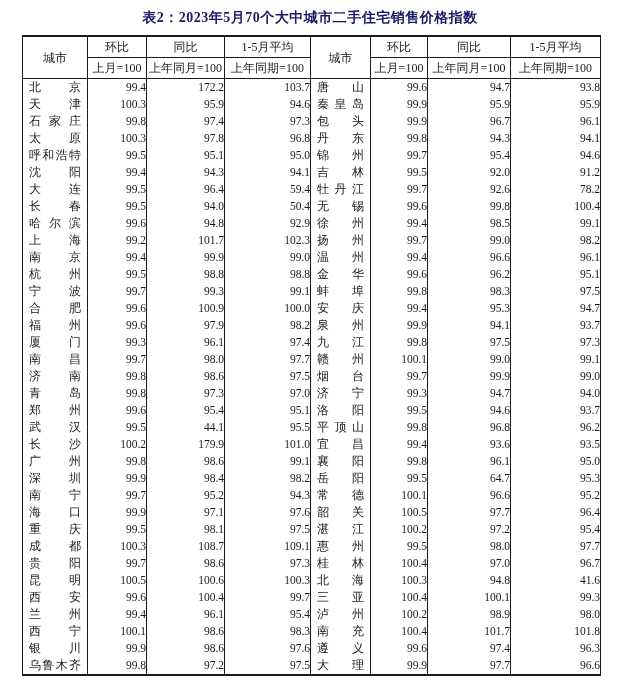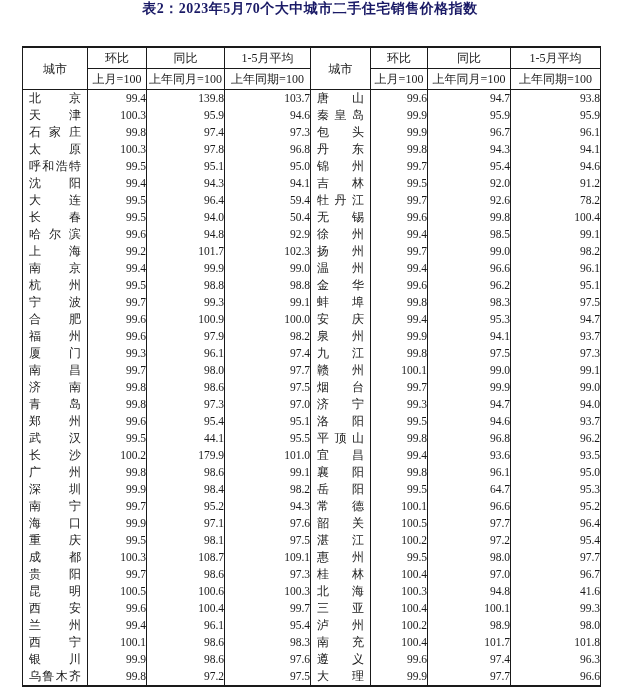--- a/index.html
+++ b/index.html
@@ -5,31 +5,31 @@
   html, body {
     margin: 0; padding: 0;
     width: 620px; height: 700px;
     background: #ffffff;
     font-family: "Liberation Serif", "DejaVu Serif", serif;
     color: #1a1a1a;
     overflow: hidden;
   }
   .page { width: 620px; height: 700px; position: relative; }
   .title {
-    margin: 0; 
+    margin: 0; padding-top: 9px;
     text-align: center;
     font-size: 14px; font-weight: bold;
     color: #1a1a66;
     letter-spacing: 0.5px;
     font-family: "Liberation Serif", "DejaVu Serif", serif;
   }
   table.idx {
     border-collapse: collapse;
     table-layout: fixed;
-    margin: 28px 0 0 22px;
+    margin: 8px 0 0 22px;
     width: 578px;
     border-top: 2px solid #1a1a1a;
     border-bottom: 2px solid #1a1a1a;
     border-left: 1px solid #1a1a1a;
     border-right: 1px solid #1a1a1a;
   }
   table.idx th, table.idx td {
     border-left: 1px solid #1a1a1a;
     border-right: 1px solid #1a1a1a;
     padding: 0;
@@ -98,21 +98,21 @@
         <th>上年同月=100</th>
         <th>上年同期=100</th>
       </tr>
     </thead>
     <tbody>
         <tr>
           <td class="city">
             <span class="cityname">北京</span>
           </td>
           <td class="num mom">99.4</td>
-          <td class="num yoy">139.8</td>
+          <td class="num yoy">172.2</td>
           <td class="num avg">103.7</td>
           <td class="city">
             <span class="cityname">唐山</span>
           </td>
           <td class="num mom">99.6</td>
           <td class="num yoy">94.7</td>
           <td class="num avg">93.8</td>
         </tr>
         <tr>
           <td class="city">

